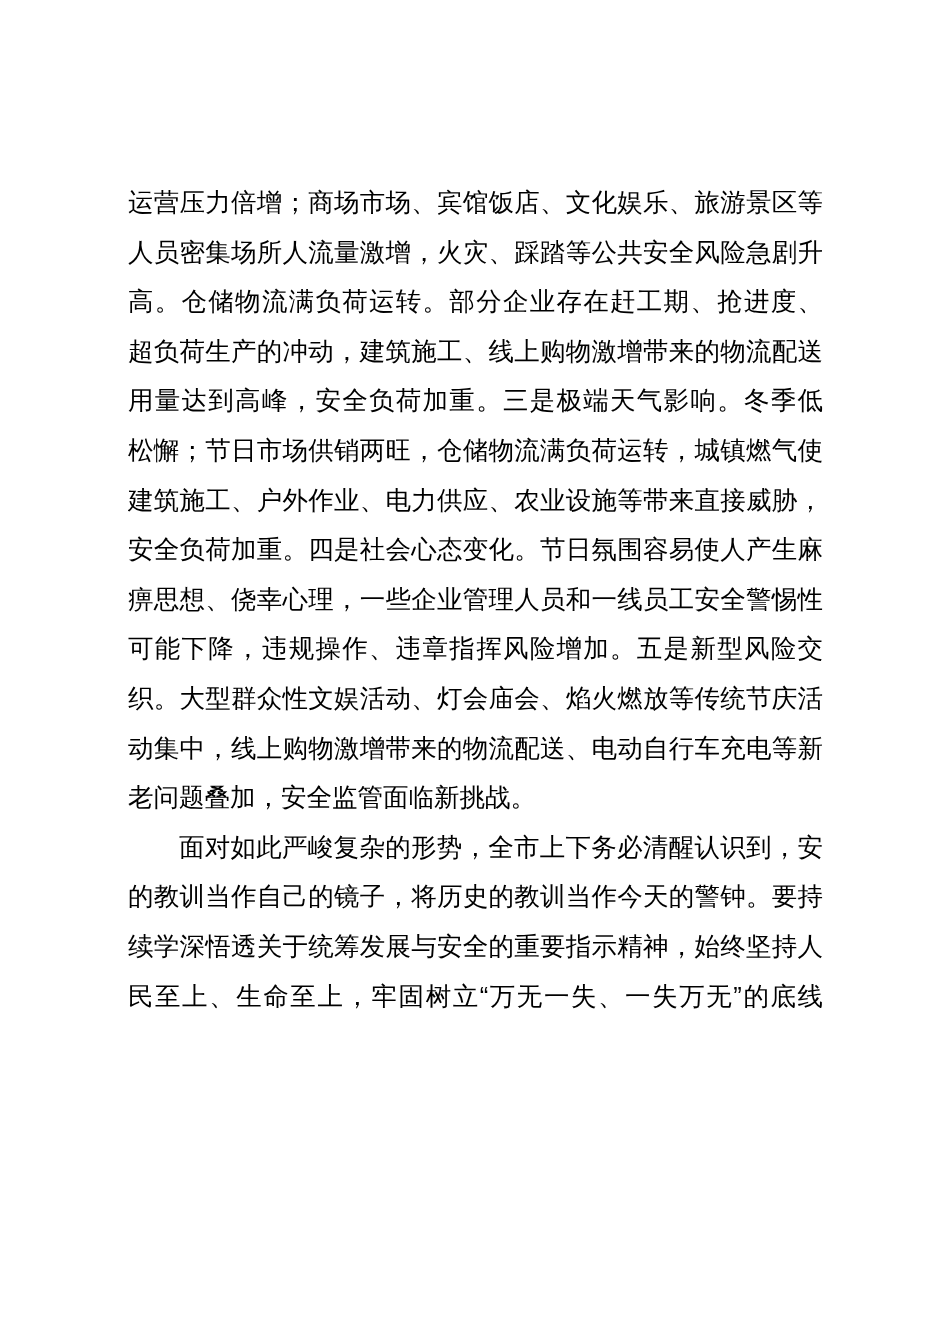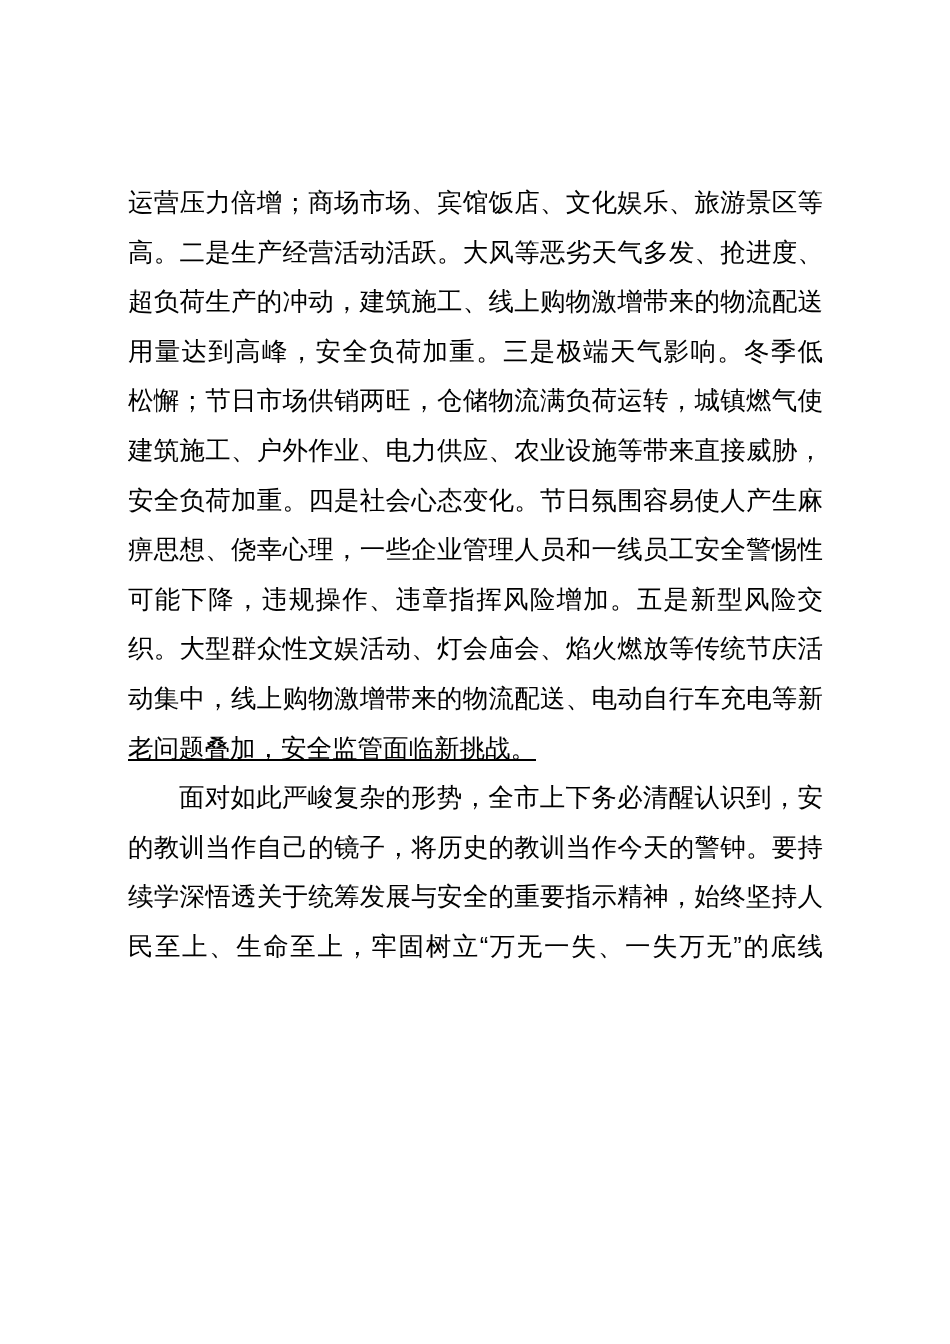--- a/index.html
+++ b/index.html
@@ -30,34 +30,34 @@
     font-size: 25.5px;
     color: #000000;
     text-align: justify;
     text-align-last: justify;
     text-justify: inter-character;
     overflow: hidden;
   }
   .line.para-end {
     text-align: center;
     text-align-last: left;
-    text-decoration: underline;
   }
   .line.indent {
     text-indent: 51px;
   }
 </style>
 </head>
 <body>
 
 <div class="page">
 
   <div class="para">
     <div class="line">运营压力倍增；商场市场、宾馆饭店、文化娱乐、旅游景区等</div>
-    <div class="line">高。二是生产经营活动活跃。大风等恶劣天气多发、抢进度、</div>
+    <div class="line">人员密集场所人流量激增，火灾、踩踏等公共安全风险急剧升</div>
+    <div class="line">高。仓储物流满负荷运转。部分企业存在赶工期、抢进度、</div>
     <div class="line">超负荷生产的冲动，建筑施工、线上购物激增带来的物流配送</div>
     <div class="line">用量达到高峰，安全负荷加重。三是极端天气影响。冬季低</div>
     <div class="line">松懈；节日市场供销两旺，仓储物流满负荷运转，城镇燃气使</div>
     <div class="line">建筑施工、户外作业、电力供应、农业设施等带来直接威胁，</div>
     <div class="line">安全负荷加重。四是社会心态变化。节日氛围容易使人产生麻</div>
     <div class="line">痹思想、侥幸心理，一些企业管理人员和一线员工安全警惕性</div>
     <div class="line">可能下降，违规操作、违章指挥风险增加。五是新型风险交</div>
     <div class="line">织。大型群众性文娱活动、灯会庙会、焰火燃放等传统节庆活</div>
     <div class="line">动集中，线上购物激增带来的物流配送、电动自行车充电等新</div>
     <div class="line para-end">老问题叠加，安全监管面临新挑战。</div>

